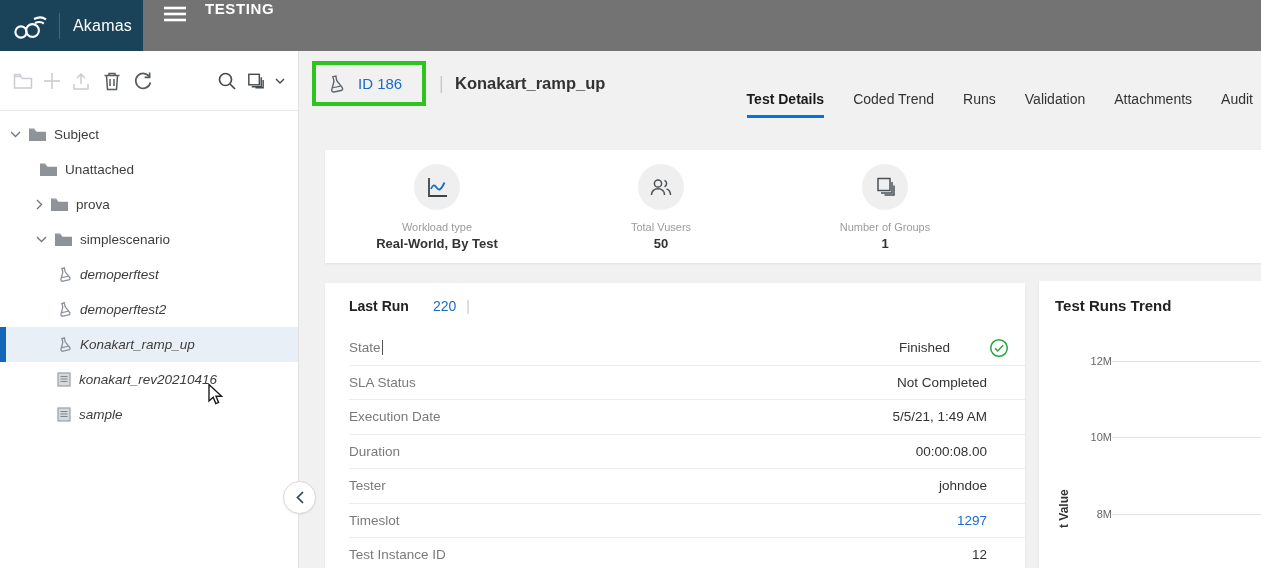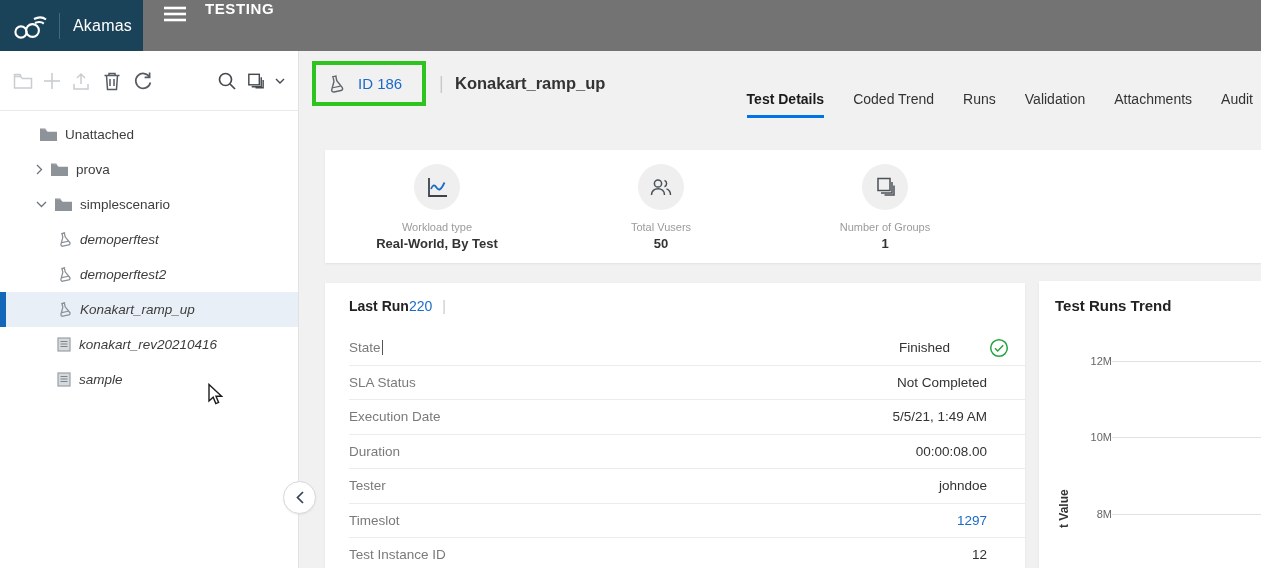--- a/index.html
+++ b/index.html
@@ -50,21 +50,21 @@
   .summary-card { left:26px; top:99px; right:0; height:113px; display:flex; align-items:flex-start; }
   .sum-col { width:224px; display:flex; flex-direction:column; align-items:center; padding-top:14px; }
   .sum-circle { width:46px; height:46px; border-radius:50%; background:#efefef; display:flex; align-items:center; justify-content:center; }
   .sum-circle.green { background:#e6f3ea; }
   .sum-label { margin-top:11px; font-size:11px; color:#9b9b9b; }
   .sum-value { margin-top:3px; font-size:13px; font-weight:700; color:#333; }
 
   .lastrun-card { left:26px; top:232px; width:700px; height:340px; }
   .lr-header { padding:15px 0 0 24px; display:flex; align-items:baseline; font-size:14px; }
   .lr-title { font-weight:700; color:#222; }
-  .lr-id { color:#1b6ac9; margin-left:0; cursor:pointer; }
+  .lr-id { color:#1b6ac9; margin-left:24px; cursor:pointer; }
   .lr-sep { color:#c9c9c9; margin:0 10px; }
   .lr-name { color:#555; }
   .lr-rows { margin-top:17px; }
   .lr-row { position:relative; height:34.5px; margin:0 0 0 24px; padding-right:38px; border-bottom:1px solid #ececec; display:flex; align-items:center; justify-content:space-between; }
   .lr-label { font-size:13.5px; color:#7a7a7a; display:flex; align-items:center; }
   .lr-value { font-size:13.5px; color:#333; }
   .lr-value.link { color:#1b6ac9; cursor:pointer; }
   .caret { display:inline-block; width:1px; height:15px; background:#555; margin-left:1px; }
   .row-check { position:absolute; right:16px; top:7px; }
   .lr-row.has-icon { padding-right:75px; }
@@ -158,20 +158,34 @@
           </svg>
       </span>
       <span class="tb-icon" style="width:12px;margin-right:0">
         <svg width="10" height="6" viewBox="0 0 10 6" fill="none" stroke="#444a4f" stroke-width="1.4">
             <path d="M1 1 l4 4 4-4"></path>
           </svg>
       </span>
     </div>
 
     <div class="tree">
+      <div class="trow pl-a">
+        <span class="chev">
+            <svg width="11" height="7" viewBox="0 0 11 7" fill="none" stroke="#6e757b" stroke-width="1.3">
+              <path d="M1 1 l4.5 4.5 L10 1"></path>
+            </svg>
+          </span>
+        <span class="ic">
+            <svg width="17" height="13" viewBox="0 0 17 13">
+              <path d="M0 2 h6 l1.6 1.8 H17 V13 H0 Z" fill="#8d9399"></path>
+              <path d="M0 2 V0.4 h5.2 l1.2 1.4" fill="#8d9399"></path>
+            </svg>
+          </span>
+        <span>Subject</span>
+      </div>
       <div class="trow pl-c">
         <span class="ic">
             <svg width="17" height="13" viewBox="0 0 17 13">
               <path d="M0 2 h6 l1.6 1.8 H17 V13 H0 Z" fill="#8d9399"></path>
               <path d="M0 2 V0.4 h5.2 l1.2 1.4" fill="#8d9399"></path>
             </svg>
           </span>
         <span>Unattached</span>
       </div>
       <div class="trow pl-b">

